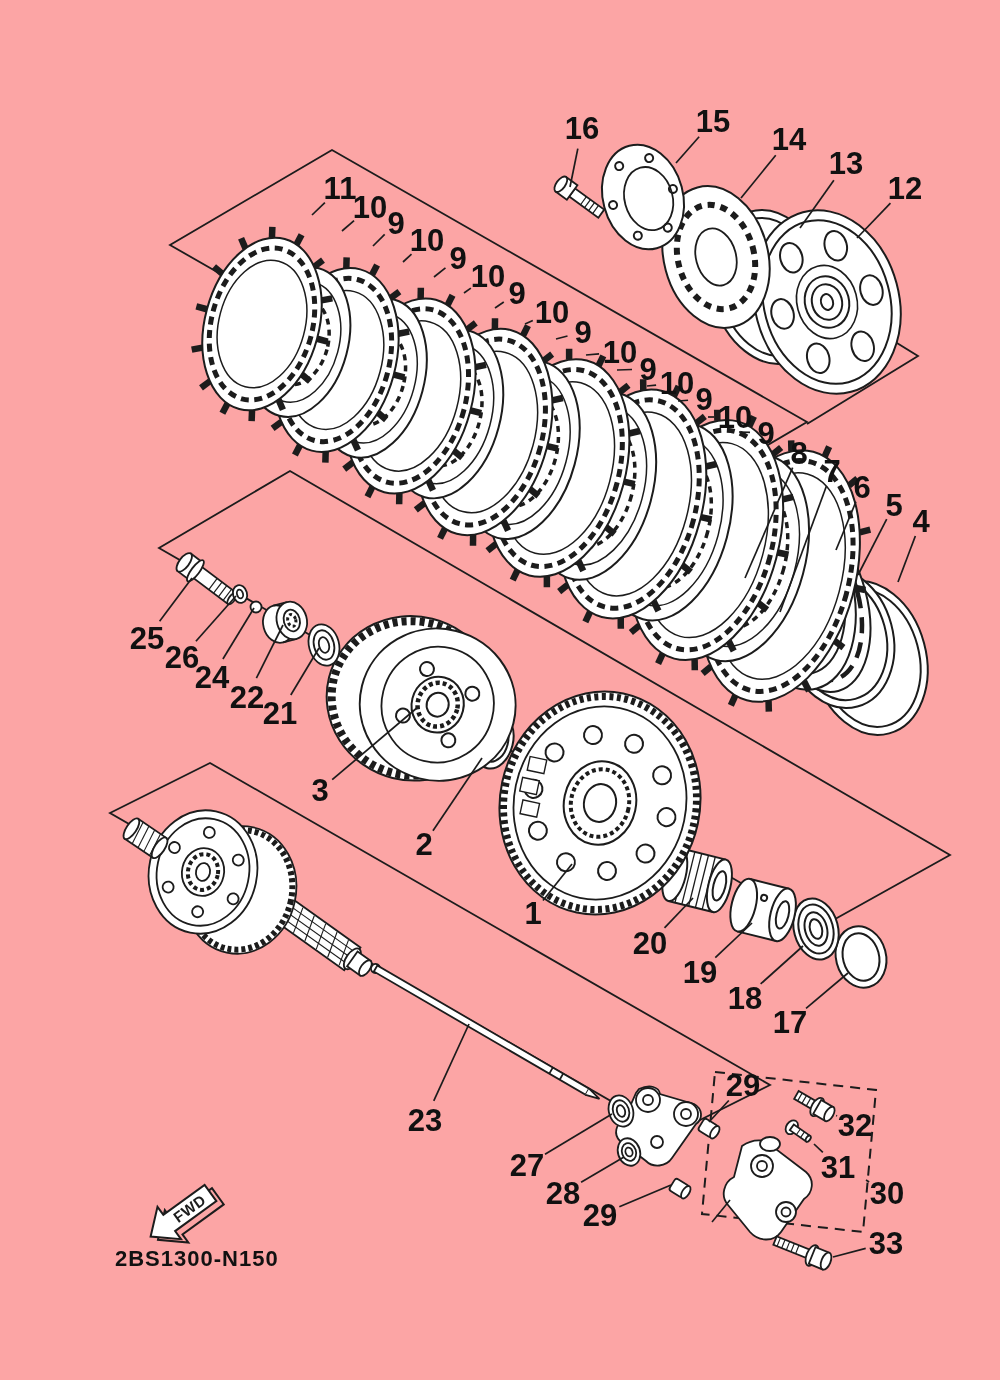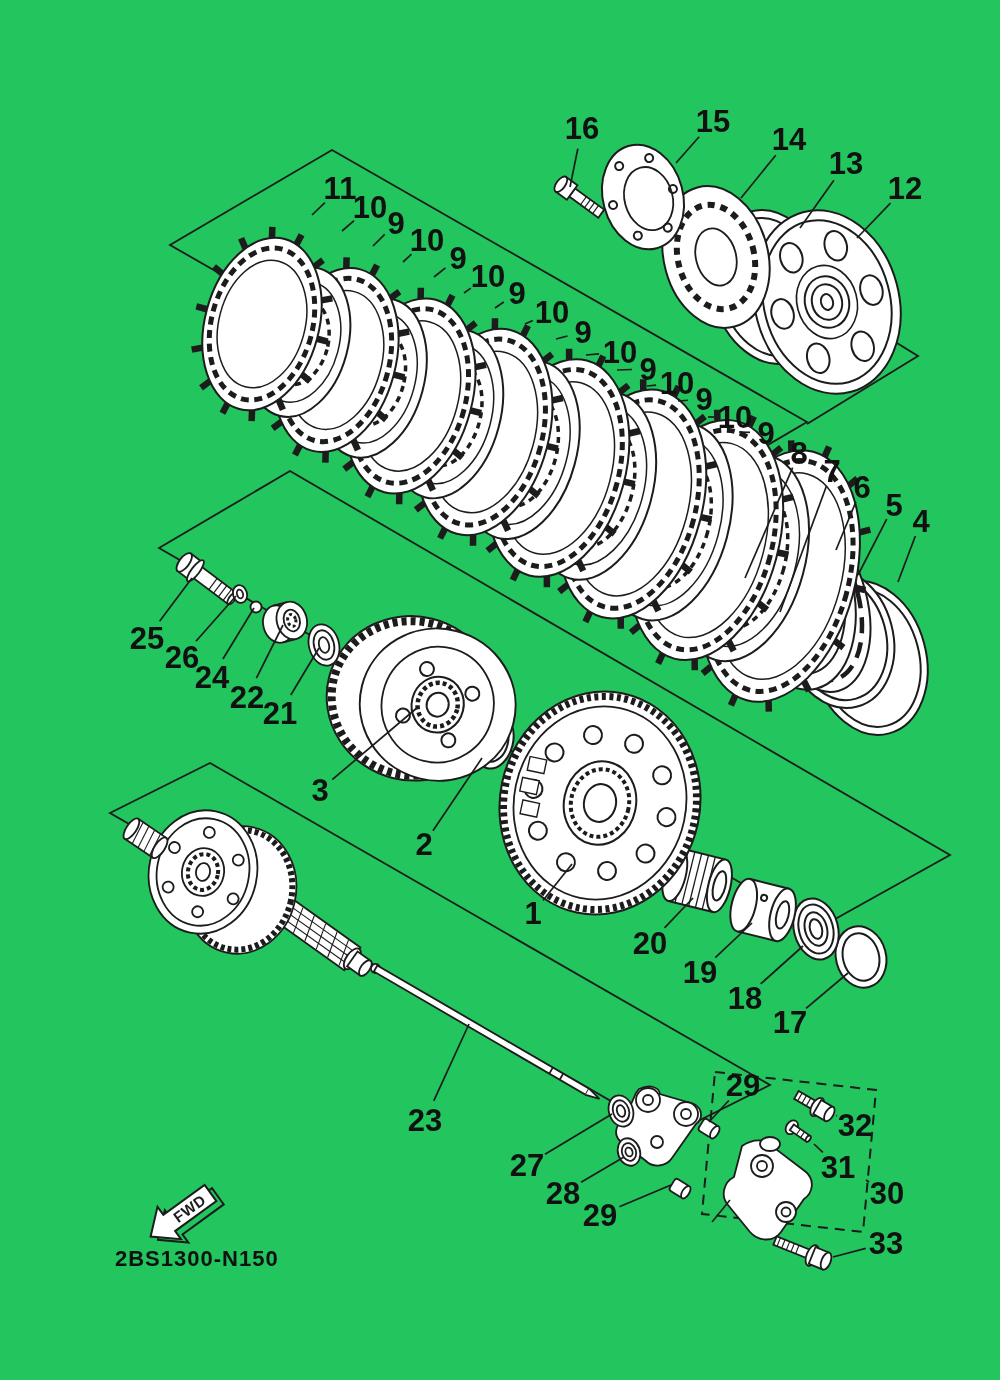--- a/index.html
+++ b/index.html
@@ -1,17 +1,17 @@
 <!DOCTYPE html>
 <html><head>
 <meta charset="utf-8">
 <style>
   html,body{margin:0;padding:0;background:#fff;}
   body{font-family:"Liberation Sans", sans-serif;}
-  #stage{position:relative;width:1000px;height:1380px;background:#22c55e;overflow:hidden;}
+  #stage{position:relative;width:1000px;height:1380px;background:#fca5a5;overflow:hidden;}
   svg{display:block;}
   text{font-family:"Liberation Sans","DejaVu Sans",sans-serif;}
   .callout-text{font-weight:bold;font-size:31px;}
   .code-text{font-weight:bold;font-size:22px;letter-spacing:1px;}
   .fwd-text{font-weight:bold;font-size:15px;letter-spacing:.5px;}
 </style>
 </head>
 <body>
 
 <div id="stage">

